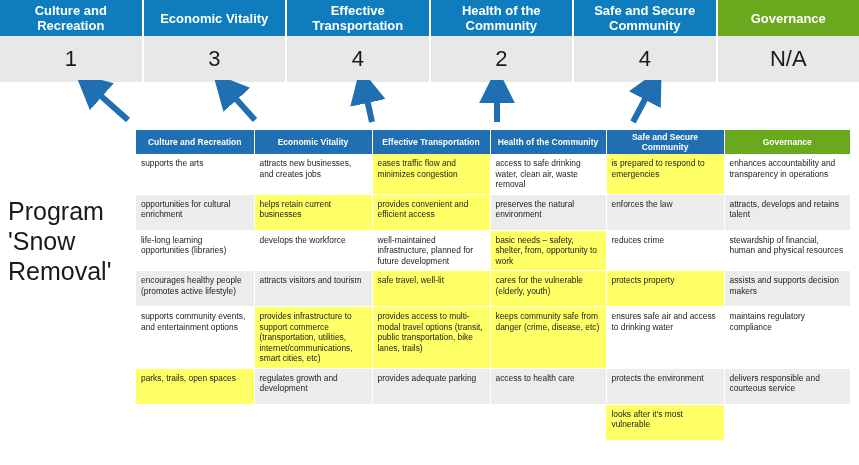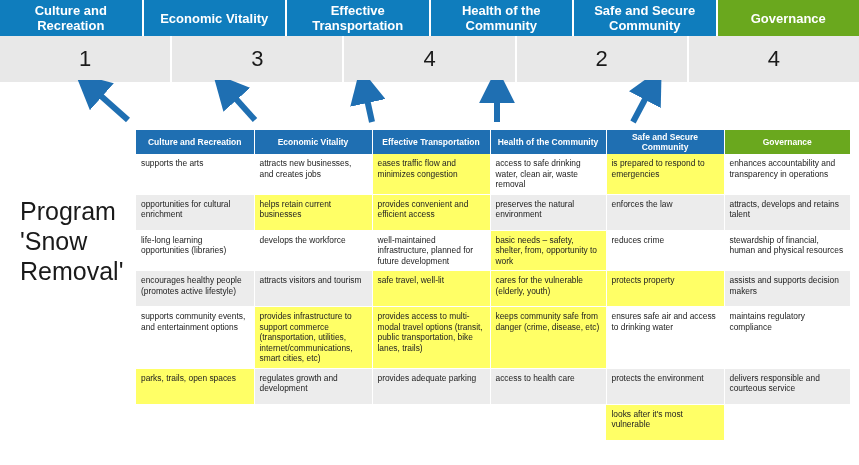--- a/index.html
+++ b/index.html
@@ -74,21 +74,20 @@
   
   #left-caption {
     position: absolute;
     left: 8px;
     top: 196px;
     width: 128px;
     font-size: 25px;
     line-height: 30px;
     color: #1a1a1a;
     text-align: left;
-    margin-left: 12px;
   }
 
   
   #matrix {
     position: absolute;
     left: 136px;
     top: 130px;
     width: 714px;
     border-collapse: collapse;
     table-layout: fixed;
@@ -146,20 +145,21 @@
     <div class="hdr" style="background: rgb(106, 168, 30);">
       <span>Governance</span>
     </div>
   </div>
   <div id="top-score-row">
     <div class="score">1</div>
     <div class="score">3</div>
     <div class="score">4</div>
     <div class="score">2</div>
     <div class="score">4</div>
+    <div class="score">N/A</div>
   </div>
 </div>
 
 <svg id="arrow-layer" viewBox="0 0 859 58">
   <defs>
     <marker id="ah" markerWidth="6" markerHeight="6" refX="2.2" refY="3" orient="auto">
       <path d="M0,0 L6,3 L0,6 z" fill="#1f6fb2"></path>
     </marker>
   </defs>
   <line x1="128" y1="40" x2="92" y2="8" stroke="#1f6fb2" stroke-width="6" marker-end="url(#ah)"></line>

